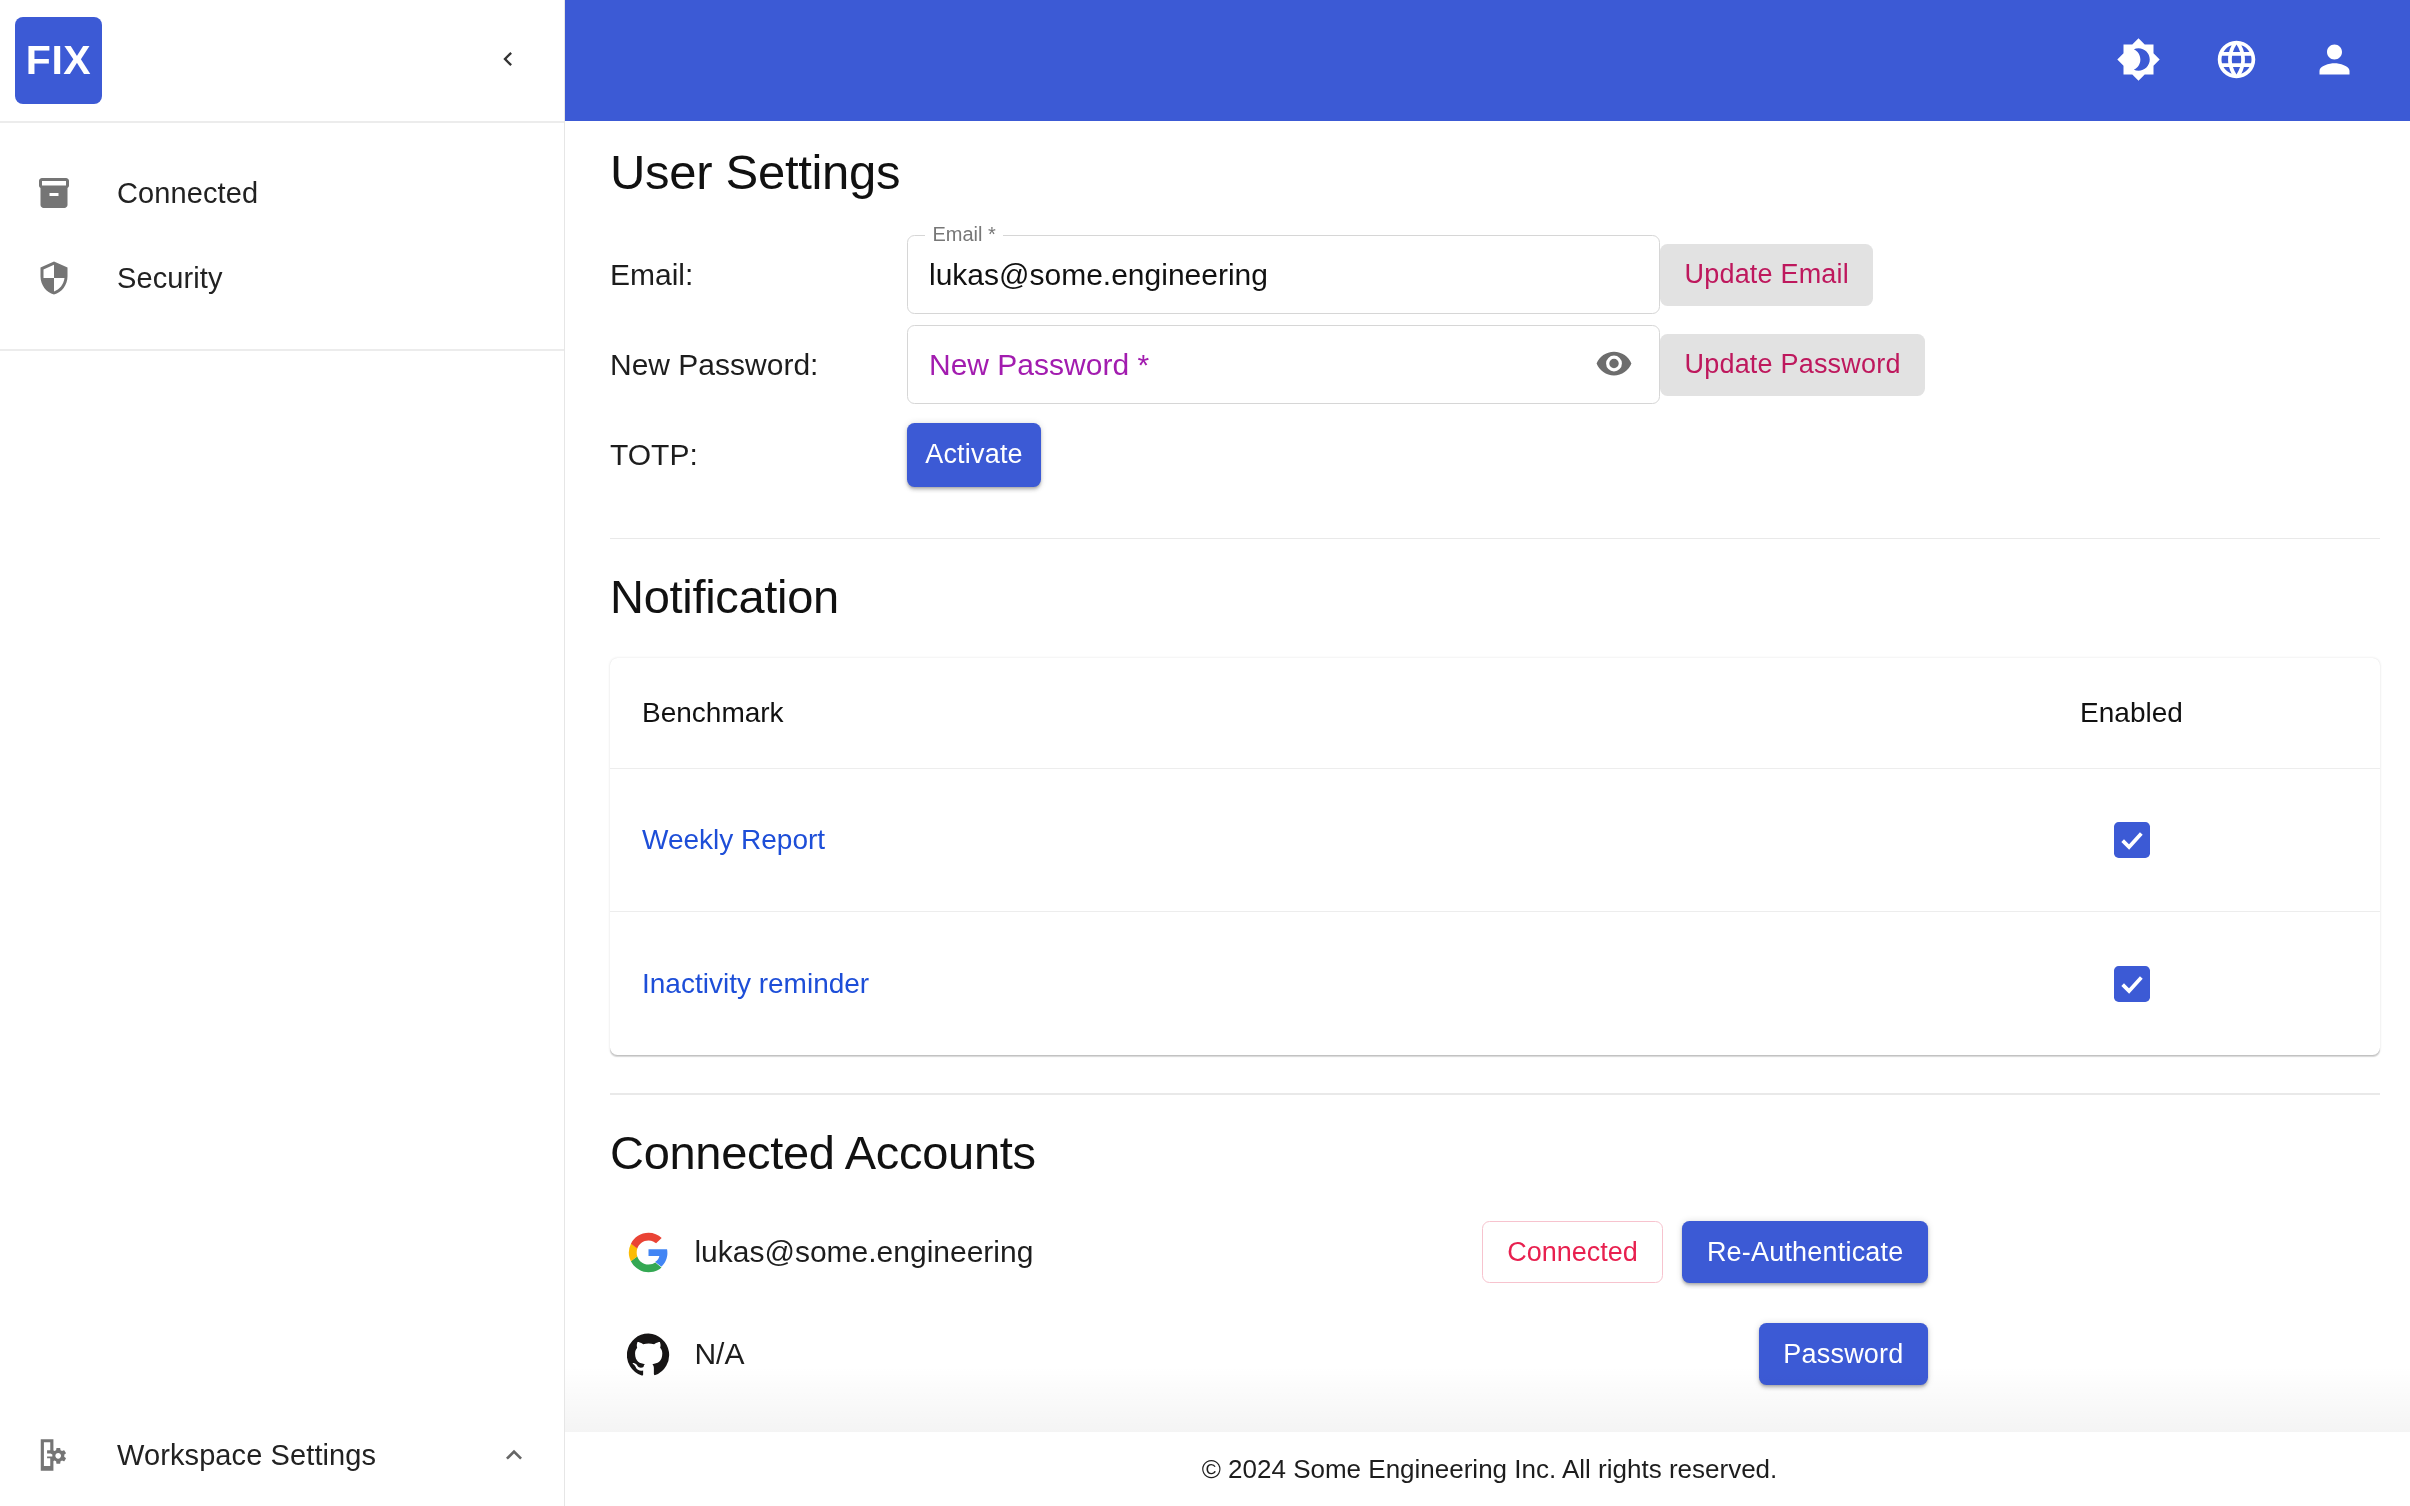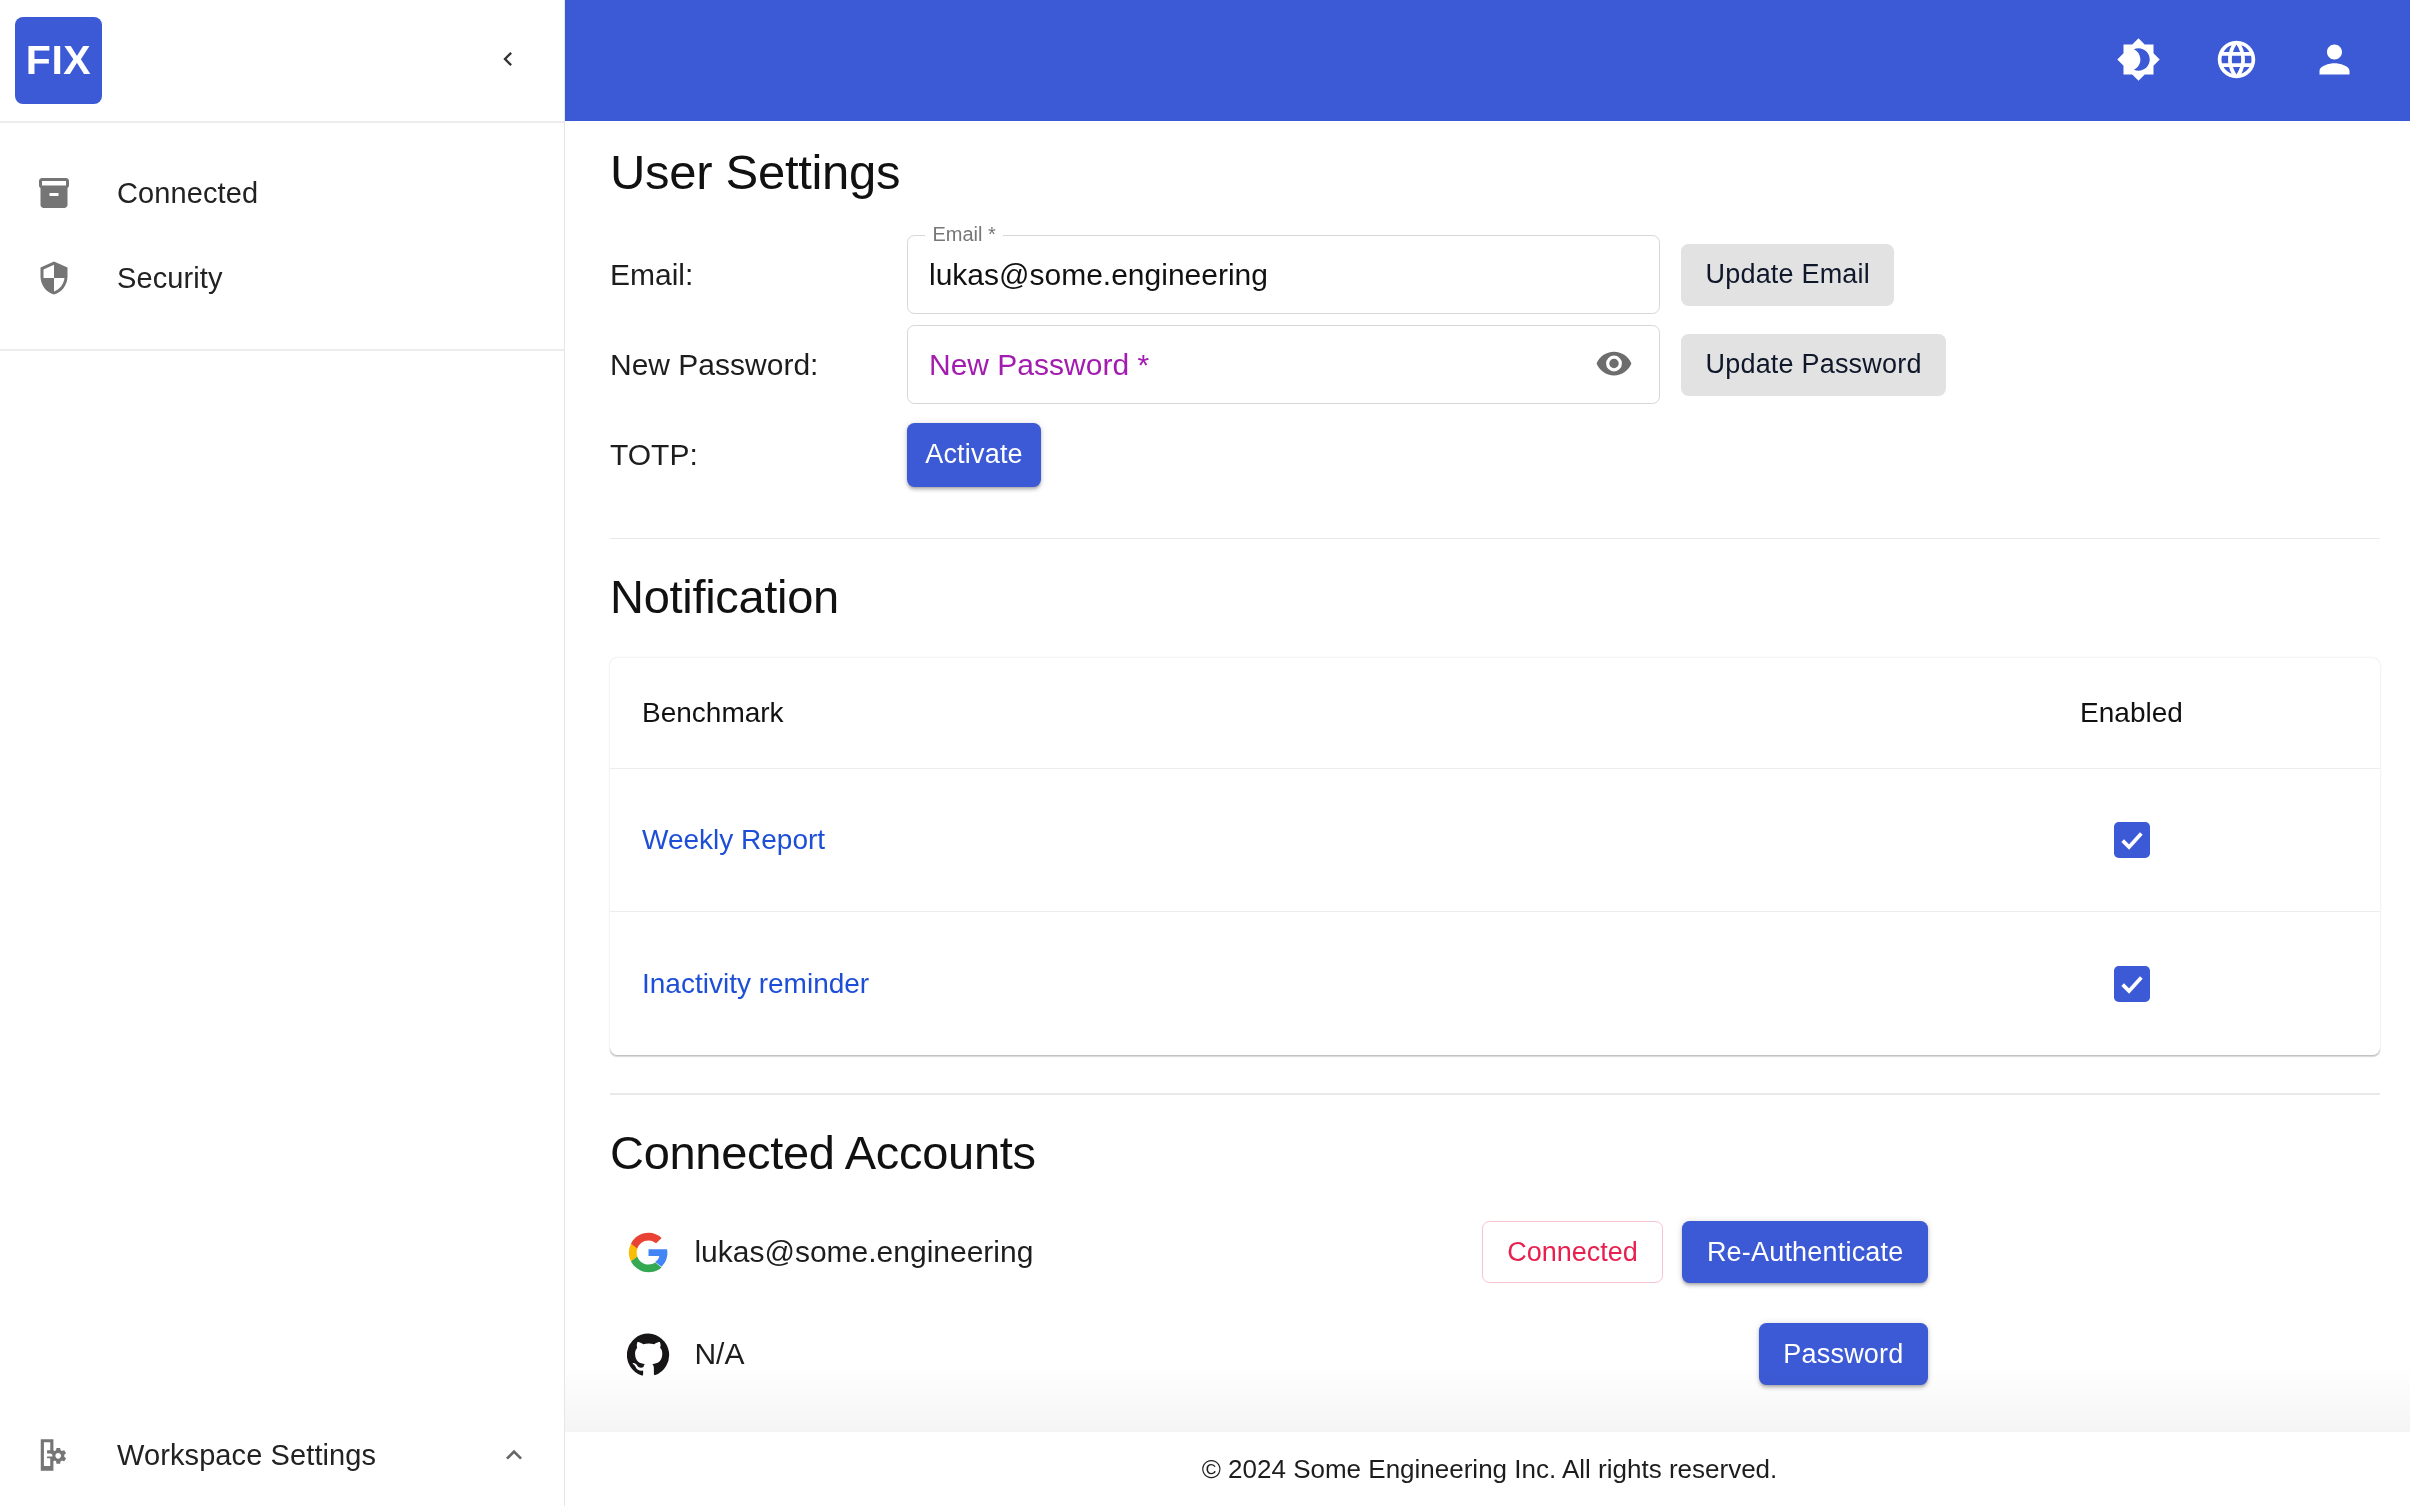--- a/index.html
+++ b/index.html
@@ -118,22 +118,22 @@
   }
   .eye-btn svg { width: 38px; height: 38px; fill: #6d6d6d; }
 
   .btn {
     border: none; border-radius: 7.5px; font-family: inherit;
     cursor: pointer; font-size: 27px; font-weight: 500;
     letter-spacing: 0.2px; padding: 0 24.5px; height: 62px;
     display: inline-flex; align-items: center; justify-content: center;
   }
   .btn-disabled {
-    background: #e2e2e2; color: #0f172a; cursor: default;
-    box-shadow: none; margin-left: 21px; height: 62px;
+    background: #e2e2e2; color: #be185d; cursor: default;
+    box-shadow: none; height: 62px;
   }
   .btn-primary {
     background: #3c5ad5; color: #fff;
     box-shadow: 0 2.8px 2.8px -1.9px rgba(0,0,0,.2), 0 2.8px 3.8px 0 rgba(0,0,0,.14), 0 0.9px 7.5px 0 rgba(0,0,0,.12);
   }
   .btn-activate { width: 134px; height: 64px; margin-left: 0; }
 
   .hr {
     height: 1.9px; background: #e9e9e9; margin: 38px 0 0 0;
   }

